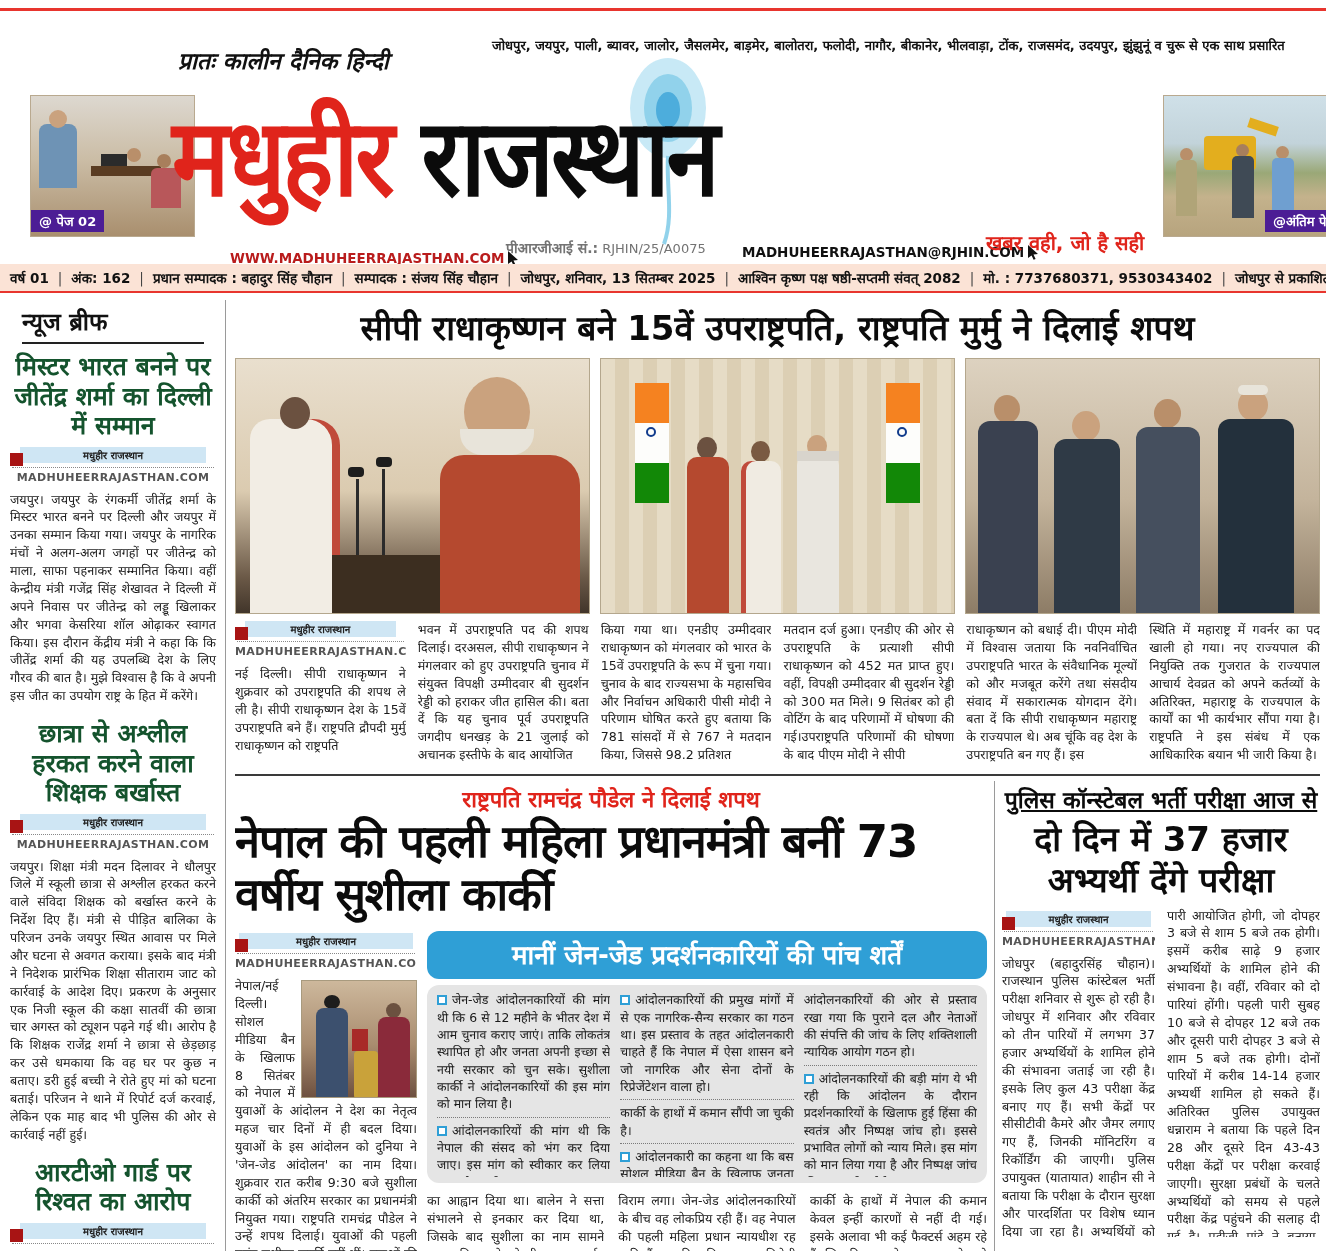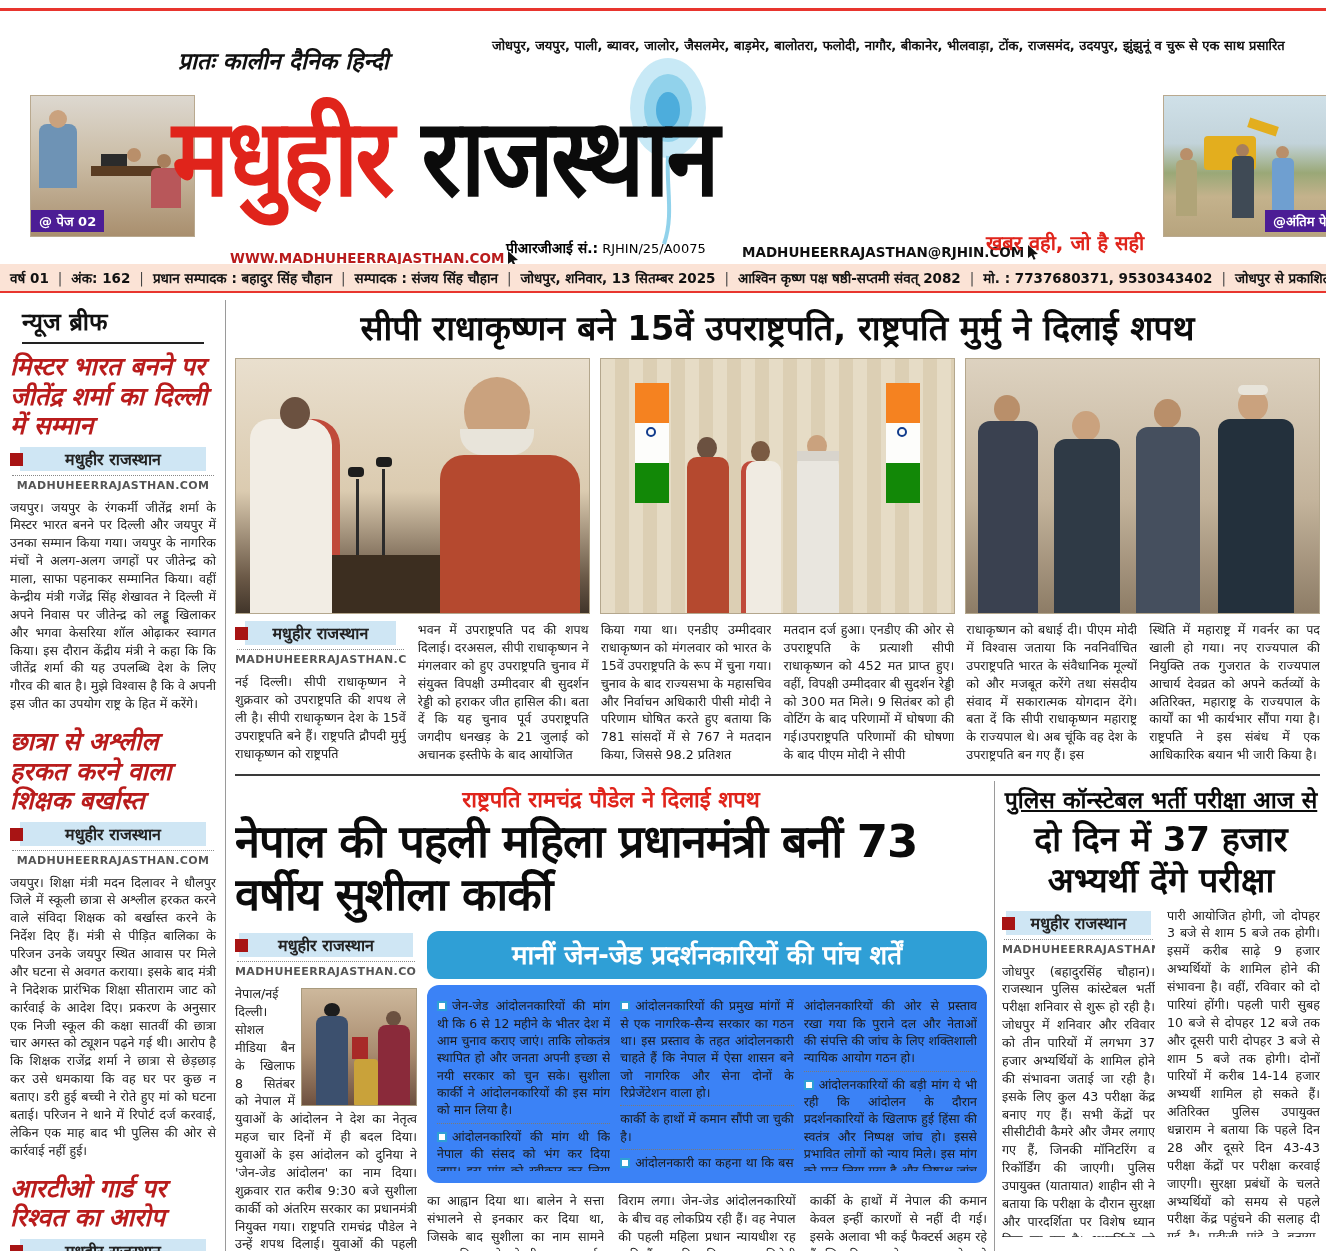--- a/index.html
+++ b/index.html
@@ -16,43 +16,43 @@
   .logo-red { font-size:96px; font-weight:bold; color:#e0241b; letter-spacing:-3px; transform:scaleY(1.12); }
   .logo-black { font-size:96px; font-weight:bold; color:#0b0b0b; letter-spacing:-3px; transform:scaleY(1.12); margin-left:30px; }
   .feather { position:absolute; left:436px; top:-12px; z-index:0; opacity:.85; }
   .logo-red,.logo-black { position:relative; z-index:1; }
 
   .head-photo { position:absolute; top:95px; width:165px; height:142px; border:1px solid #b9a98f; overflow:hidden; }
   .head-photo.left { left:30px; }
   .head-photo.right { left:1163px; width:182px; }
   .photo-caption { position:absolute; left:0; bottom:4px; background:#4c1d95; color:#fff; font-size:13px; font-weight:bold; padding:2px 8px; }
 
-  .prgi { position:absolute; top:238px; left:506px; font-size:13px; color:#000000; }
+  .prgi { position:absolute; top:238px; left:506px; font-size:13px; color:#737373; }
   .prgi b { font-size:14px; }
   .website { position:absolute; top:250px; left:230px; font-size:13.5px; font-weight:bold; color:#b91c1c; display:flex; align-items:center; gap:3px;}
   .email { position:absolute; top:244px; left:742px; font-size:13.5px; font-weight:bold; color:#111; display:flex; align-items:center; gap:3px;}
   .slogan { position:absolute; top:229px; left:986px; font-size:20px; font-weight:bold; color:#e0241b; }
 
   
   .infobar { position:absolute; top:264px; left:0; width:100%; height:29px; background:#fbe3d6; border-bottom:2.5px solid #e8352e; display:flex; align-items:center; padding:0 10px; font-size:13.5px; font-weight:bold; color:#111; white-space:nowrap; }
   .infobar .item + .item::before { content:"|"; font-weight:normal; color:#444; padding:0 9px; }
 
   
   .content { position:absolute; top:300px; left:0; width:1326px; height:951px; display:flex; overflow:hidden; }
   .vsep { width:1px; background:#9a9a9a; margin:0 7px; }
 
   
   .sidebar { width:218px; padding:0 2px 0 10px; overflow:hidden; }
   .nb-title { font-size:24px; font-weight:bold; color:#111; border-bottom:2px solid #222; padding-bottom:5px; margin:4px 12px 6px 12px; }
-  .sb-head { text-align:left; font-size:25px; font-weight:bold; color:#b91c1c; line-height:1.18; margin:8px 0 6px 0;font-style:italic; }
+  .sb-head { text-align:center; font-size:25px; font-weight:bold; color:#14532d; line-height:1.18; margin:8px 0 6px 0; }
   .body-txt { font-size:12.6px; line-height:1.42; color:#1a1a1a; text-align:justify; }
 
   
   .byline { position:relative; margin:4px 0 7px 0; }
-  .byline-bar { background:#cfe6f4; text-align:center; font-size:16px; font-weight:bold; color:#222; padding:1px 0; margin:0 10px; }
+  .byline-bar { background:#cfe6f4; text-align:center; font-size:10px; font-weight:bold; color:#222; padding:1px 0; margin:0 10px; }
   .byline-dots { border-bottom:1.5px dotted #888; height:5px; margin:0 2px 3px 2px; }
   .redsq { position:absolute; left:0; top:6px; width:13px; height:13px; background:#a81414; display:inline-block; }
   .byline-site { text-align:center; font-size:11px; font-weight:bold; color:#555; letter-spacing:.4px; }
 
   
   .main { flex:1; padding:0 6px 0 2px; overflow:hidden; }
   .lead-head { text-align:center; font-size:34px; font-weight:bold; color:#0b0b0b; margin:4px 0 8px 0; }
   .photo-row { display:flex; gap:10px; height:256px; }
   .lead-photo { flex:1; position:relative; overflow:hidden; border:1px solid #b4a78d; }
   .lead-cols { display:flex; gap:12px; height:146px; margin-top:7px; overflow:hidden; }
@@ -64,21 +64,21 @@
   .nepal { width:752px; overflow:hidden; }
   .kicker-red { text-align:center; color:#e0241b; font-size:22px; font-weight:bold; margin:2px 0; }
   .nepal-head { font-size:45px; font-weight:bold; color:#0b0b0b; line-height:1.18; letter-spacing:-1px; margin:2px 0 8px 0; }
   .nepal-body { display:flex; gap:10px; }
   .nepal-c1 { width:182px; overflow:hidden; }
   .inset-photo { float:right; width:116px; height:118px; margin:3px 0 4px 6px; border:1px solid #a89a7e; position:relative; overflow:hidden; }
   .nepal-right { flex:1; overflow:hidden; }
 
   .bluebox { margin-top:2px; }
   .bluebox-title { background:#2f9fd6; color:#fff; text-align:center; font-size:26px; font-weight:bold; border-radius:12px; padding:5px 0 7px 0; }
-  .bluebox-body { background:#3b82f6; border-radius:12px; margin-top:6px; padding:12px 10px; display:flex; gap:10px; height:198px; overflow:hidden; }
+  .bluebox-body { background:#e5e5e5; border-radius:12px; margin-top:6px; padding:6px 10px; display:flex; gap:10px; height:198px; overflow:hidden; }
   .bb-col { flex:1; font-size:12.4px; line-height:1.4; color:#1a1a1a; text-align:justify; overflow:hidden; }
   .bb-item { padding-bottom:4px; margin-bottom:4px; border-bottom:1px dotted #7a7a7a; }
   .bb-item:last-child { border-bottom:none; }
   .sqbul { display:inline-block; width:10px; height:10px; background:#fff; border:2.5px solid #2f9fd6; margin-right:5px; vertical-align:-1px; }
   .nepal-bottom { display:flex; gap:14px; margin-top:9px; height:110px; overflow:hidden; }
   .nepal-bottom .bcol { flex:1; overflow:hidden; }
 
   .police { flex:1; overflow:hidden; }
   .pol-kicker { text-align:center; font-size:23px; font-weight:bold; color:#0b0b0b; text-decoration:underline; margin:2px 0 4px 0; }
   .pol-head { text-align:center; font-size:34px; font-weight:bold; color:#0b0b0b; line-height:1.2; margin-bottom:6px; }

